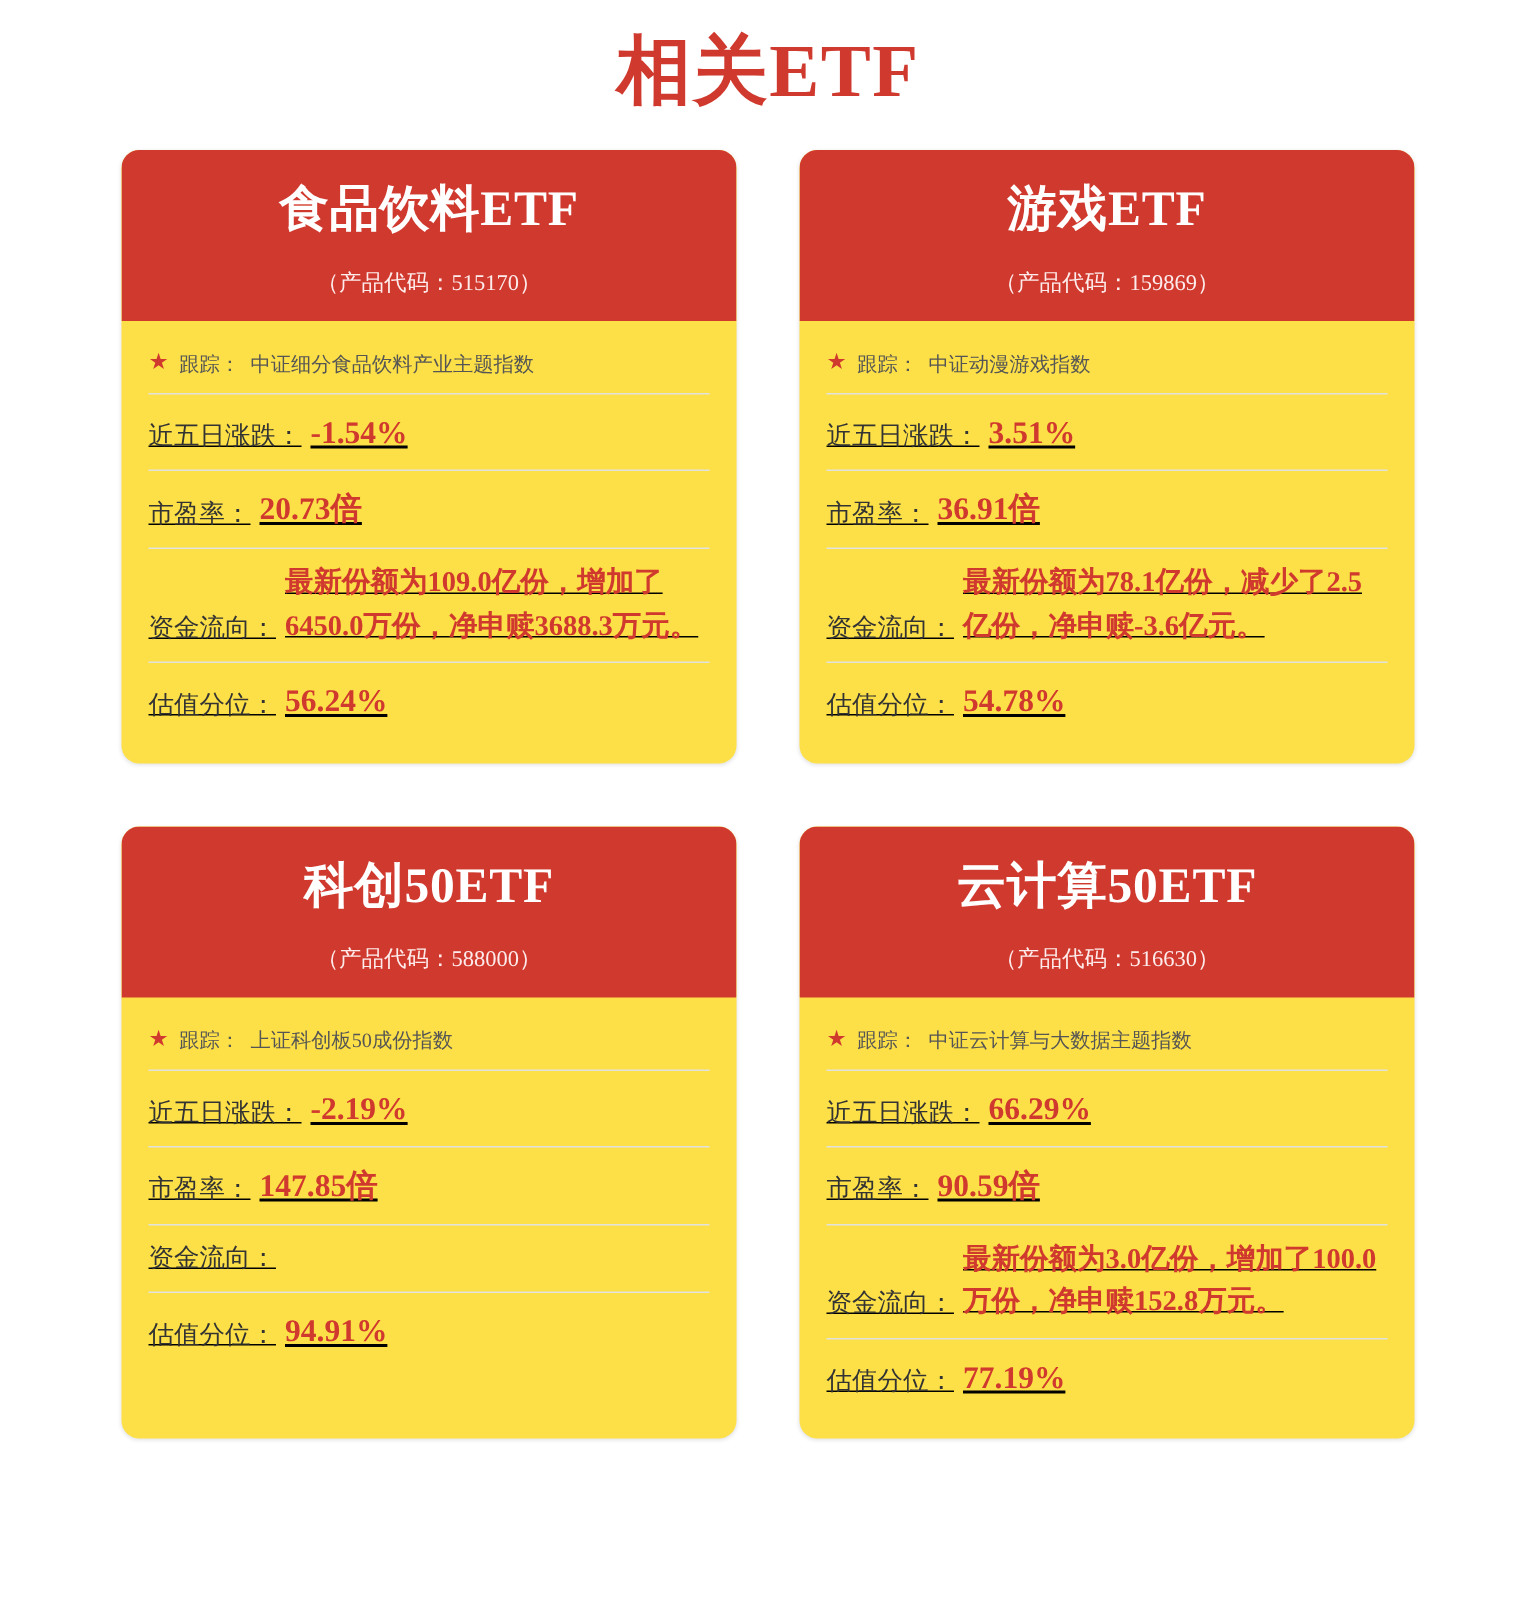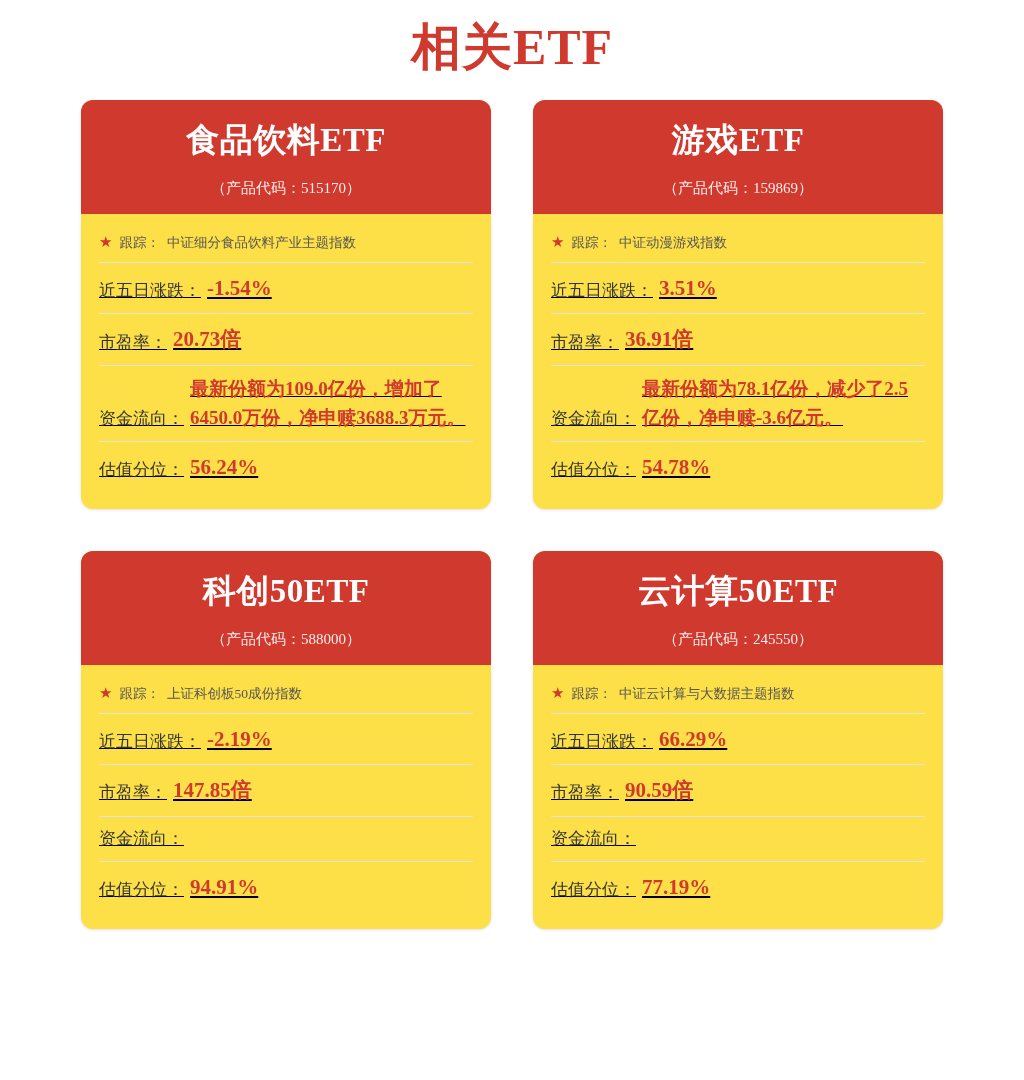--- a/index.html
+++ b/index.html
@@ -208,38 +208,39 @@
         <div class="row">
           <span class="row-label">估值分位：</span>
           <span class="row-value">94.91%</span>
         </div>
       </div>
     </div>
 
     <div class="card">
       <div class="card-head">
         <div class="card-title">云计算50ETF</div>
-        <div class="card-code">（产品代码：245550）</div>
+        <div class="card-code">（产品代码：516630）</div>
       </div>
       <div class="card-body">
         <div class="track-row">
           <span class="star-icon">★</span>
           <span class="track-label">跟踪：</span>
           <span class="track-value">中证云计算与大数据主题指数</span>
         </div>
         <div class="row">
           <span class="row-label">近五日涨跌：</span>
           <span class="row-value">66.29%</span>
         </div>
         <div class="row">
           <span class="row-label">市盈率：</span>
           <span class="row-value">90.59倍</span>
         </div>
         <div class="row">
           <span class="row-label">资金流向：</span>
+          <span class="row-value flow">最新份额为3.0亿份，增加了100.0万份，净申赎152.8万元。</span>
         </div>
         <div class="row">
           <span class="row-label">估值分位：</span>
           <span class="row-value">77.19%</span>
         </div>
       </div>
     </div>
 
   </div>
 </div>

